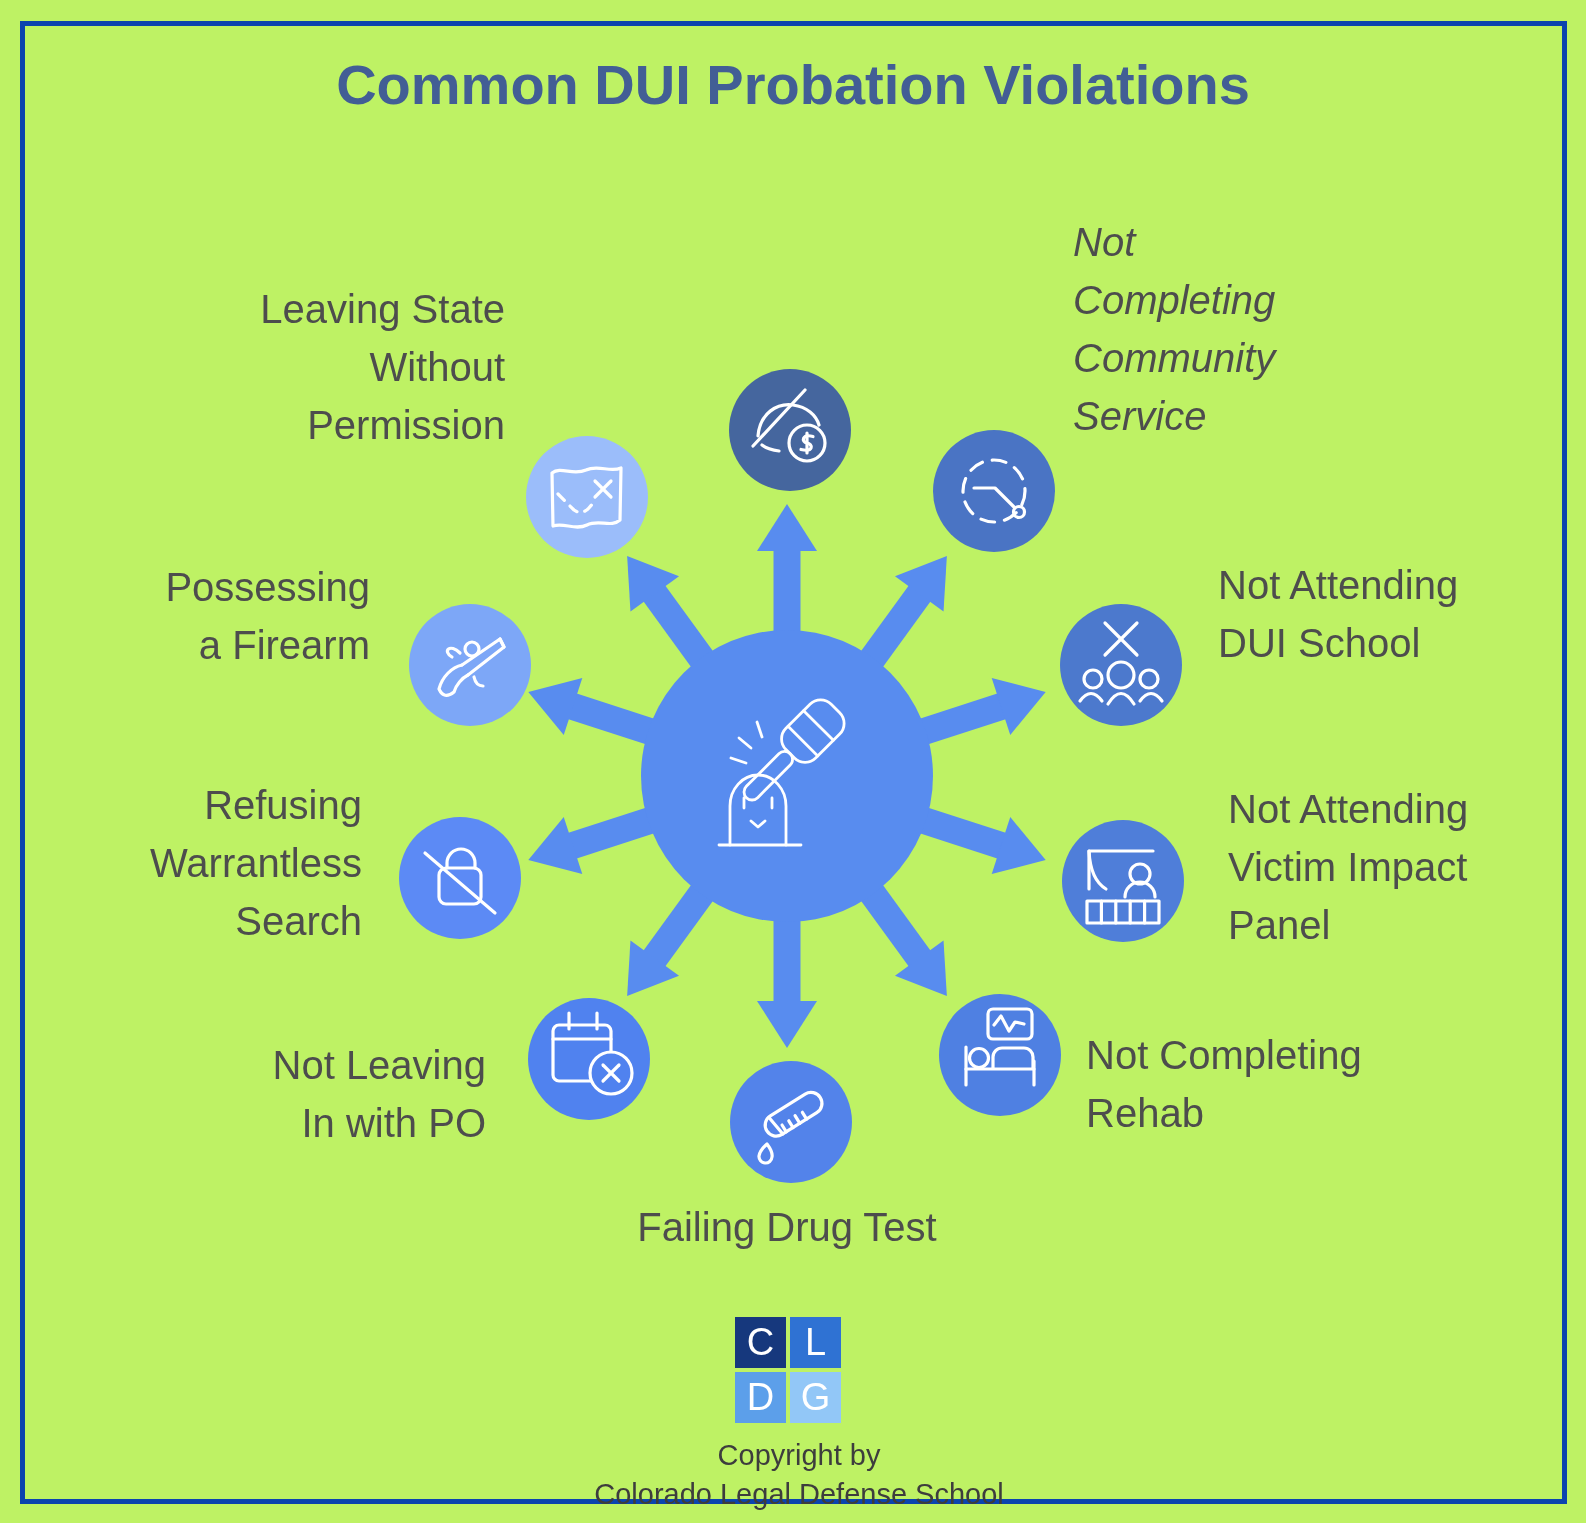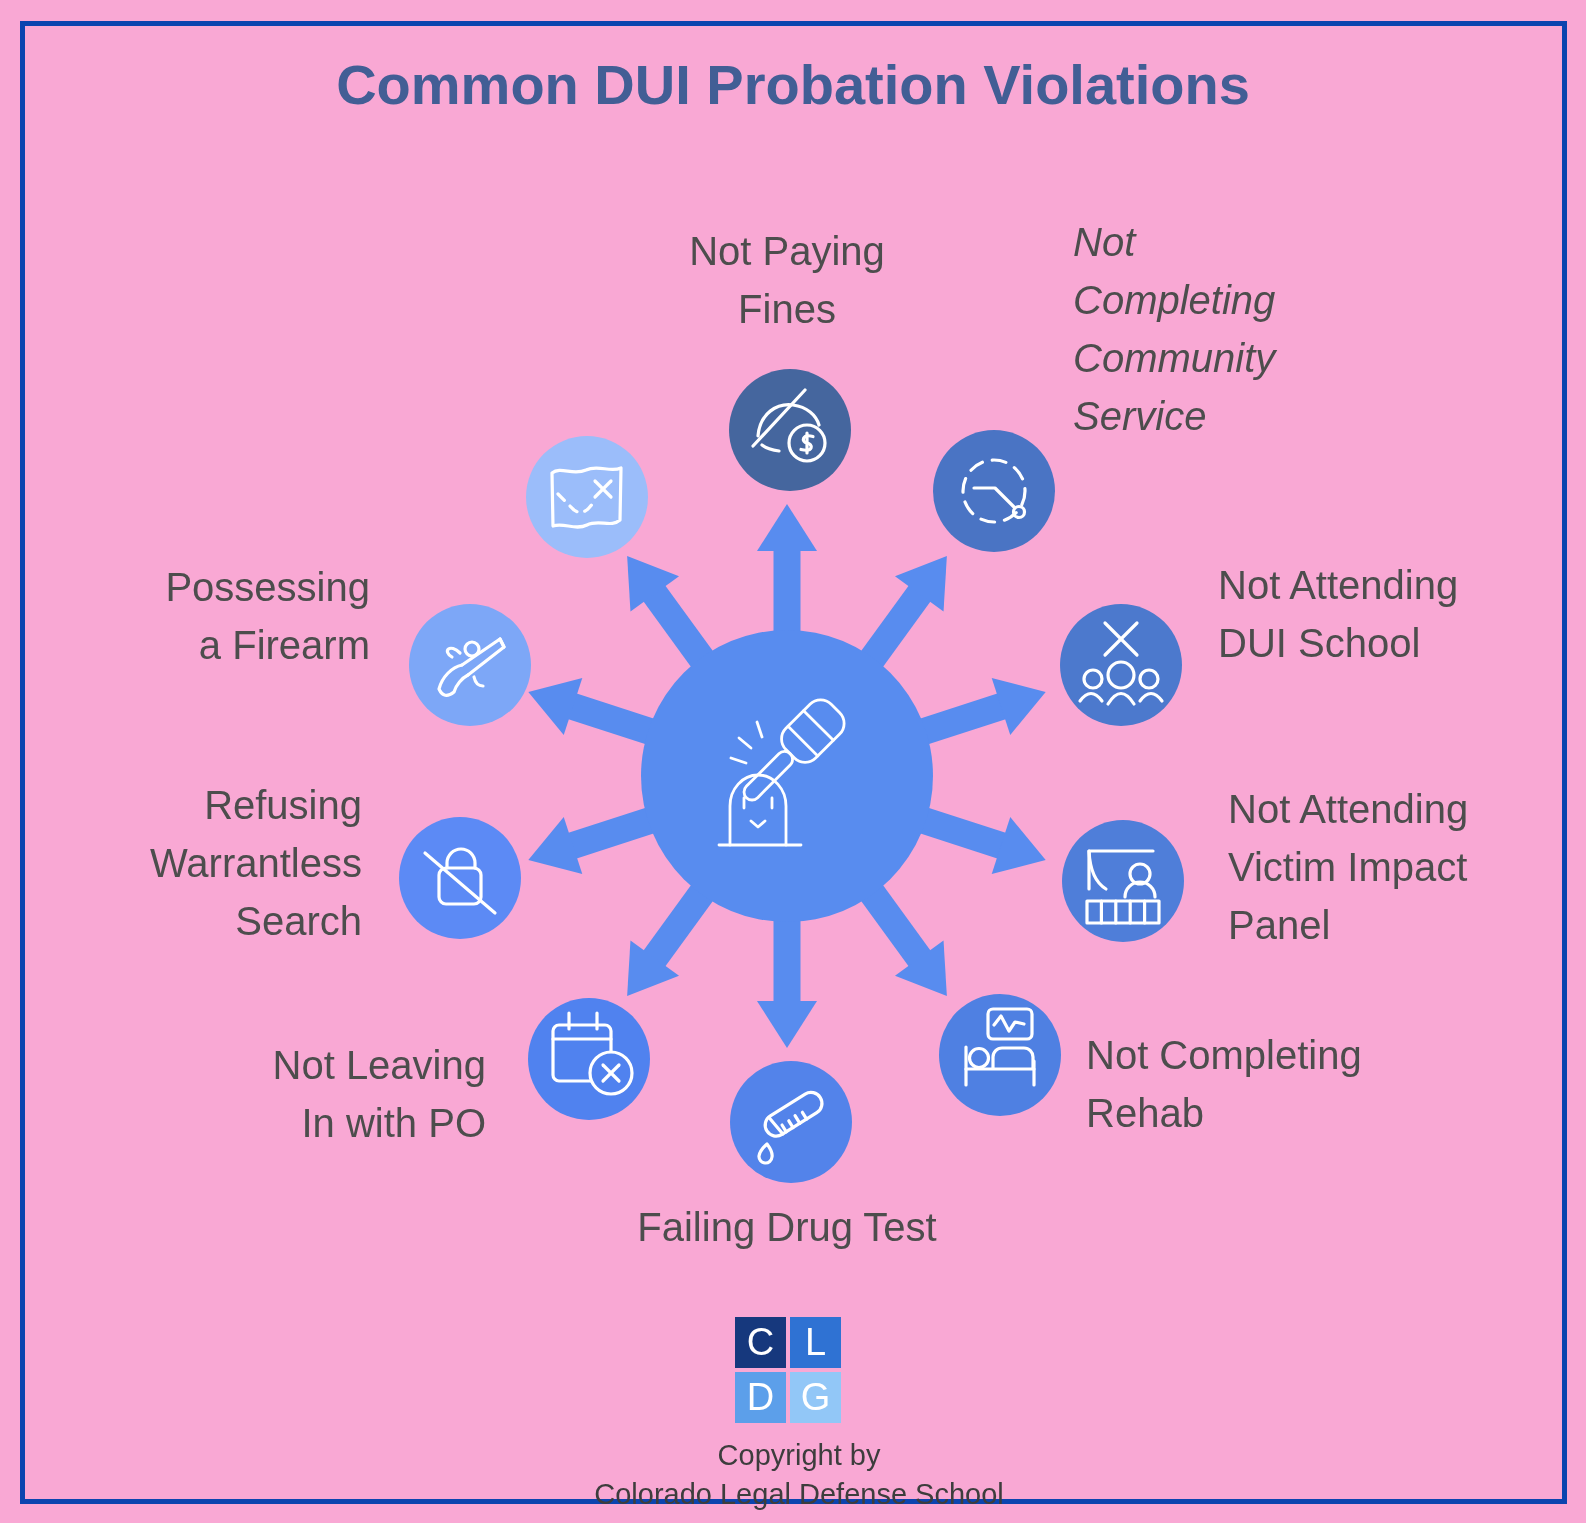--- a/index.html
+++ b/index.html
@@ -1,16 +1,16 @@
 <!DOCTYPE html>
 <html><head>
 <meta charset="utf-8">
 <style>
   html,body{margin:0;padding:0;background:#fff;}
-  #canvas{position:relative;width:1586px;height:1523px;background:#f9a8d4;overflow:hidden;
+  #canvas{position:relative;width:1586px;height:1523px;background:#bef264;overflow:hidden;
           font-family:"Liberation Sans", sans-serif;}
   .frame{position:absolute;left:20px;top:21px;right:19px;bottom:19px;border:5px solid #0B44AF;}
   .title{position:absolute;left:0;top:52px;width:100%;text-align:center;
          font-size:56px;font-weight:bold;color:#425E95;letter-spacing:0px;}
   .lbl{position:absolute;font-size:40px;line-height:1.45;color:#4D4D4D;white-space:pre-line;}
   .lbl.al{text-align:left;} .lbl.ar{text-align:right;} .lbl.ac{text-align:center;}
   
   .lbl-0{left:587px;top:222px;width:400px;}
   .lbl-1{left:1073px;top:213px;width:430px;font-style:italic;}
   .lbl-2{left:1218px;top:556px;width:350px;}
@@ -209,41 +209,42 @@
   </div>
   <div class="cir cir-9" style="background: rgb(155, 189, 250); --c: #9BBDFA;">
     <svg width="104" height="104" viewBox="-52 -52 104 104">
       <path d="M -35,-24 C -26,-31 -14,-21 -1,-27 C 11,-33 23,-24 34,-29 L 33,23 C 24,31 12,22 0,28 C -12,34 -23,25 -34,29 Z"></path>
       <path d="M 8,-16 L 24,0"></path>
         <path d="M 24,-16 L 8,0"></path>
       <path d="M -29,-3 L -13,13 Q -6,18 1,12 L 8,4" stroke-dasharray="9 8"></path>
     </svg>
   </div>
 
-  <div class="lbl ac lbl-0">Not Paying
-Fines</div>
   <div class="lbl al lbl-1">Not
 Completing
 Community
 Service</div>
   <div class="lbl al lbl-2">Not Attending
 DUI School</div>
   <div class="lbl al lbl-3">Not Attending
 Victim Impact
 Panel</div>
   <div class="lbl ac lbl-5">Failing Drug Test</div>
   <div class="lbl al lbl-4">Not Completing
 Rehab</div>
   <div class="lbl ar lbl-6">Not Leaving
 In with PO</div>
   <div class="lbl ar lbl-7">Refusing
 Warrantless
 Search</div>
   <div class="lbl ar lbl-8">Possessing
 a Firearm</div>
+  <div class="lbl ar lbl-9">Leaving State
+Without
+Permission</div>
 
   <div class="logo">
     <div class="sq" style="background: rgb(22, 56, 125);">C</div>
     <div class="sq" style="background: rgb(47, 114, 211);">L</div>
     <div class="sq" style="background: rgb(92, 159, 234);">D</div>
     <div class="sq" style="background: rgb(146, 199, 247);">G</div>
   </div>
   <div class="copyright">
     <div>Copyright by</div>
     <div>Colorado Legal Defense School</div>

